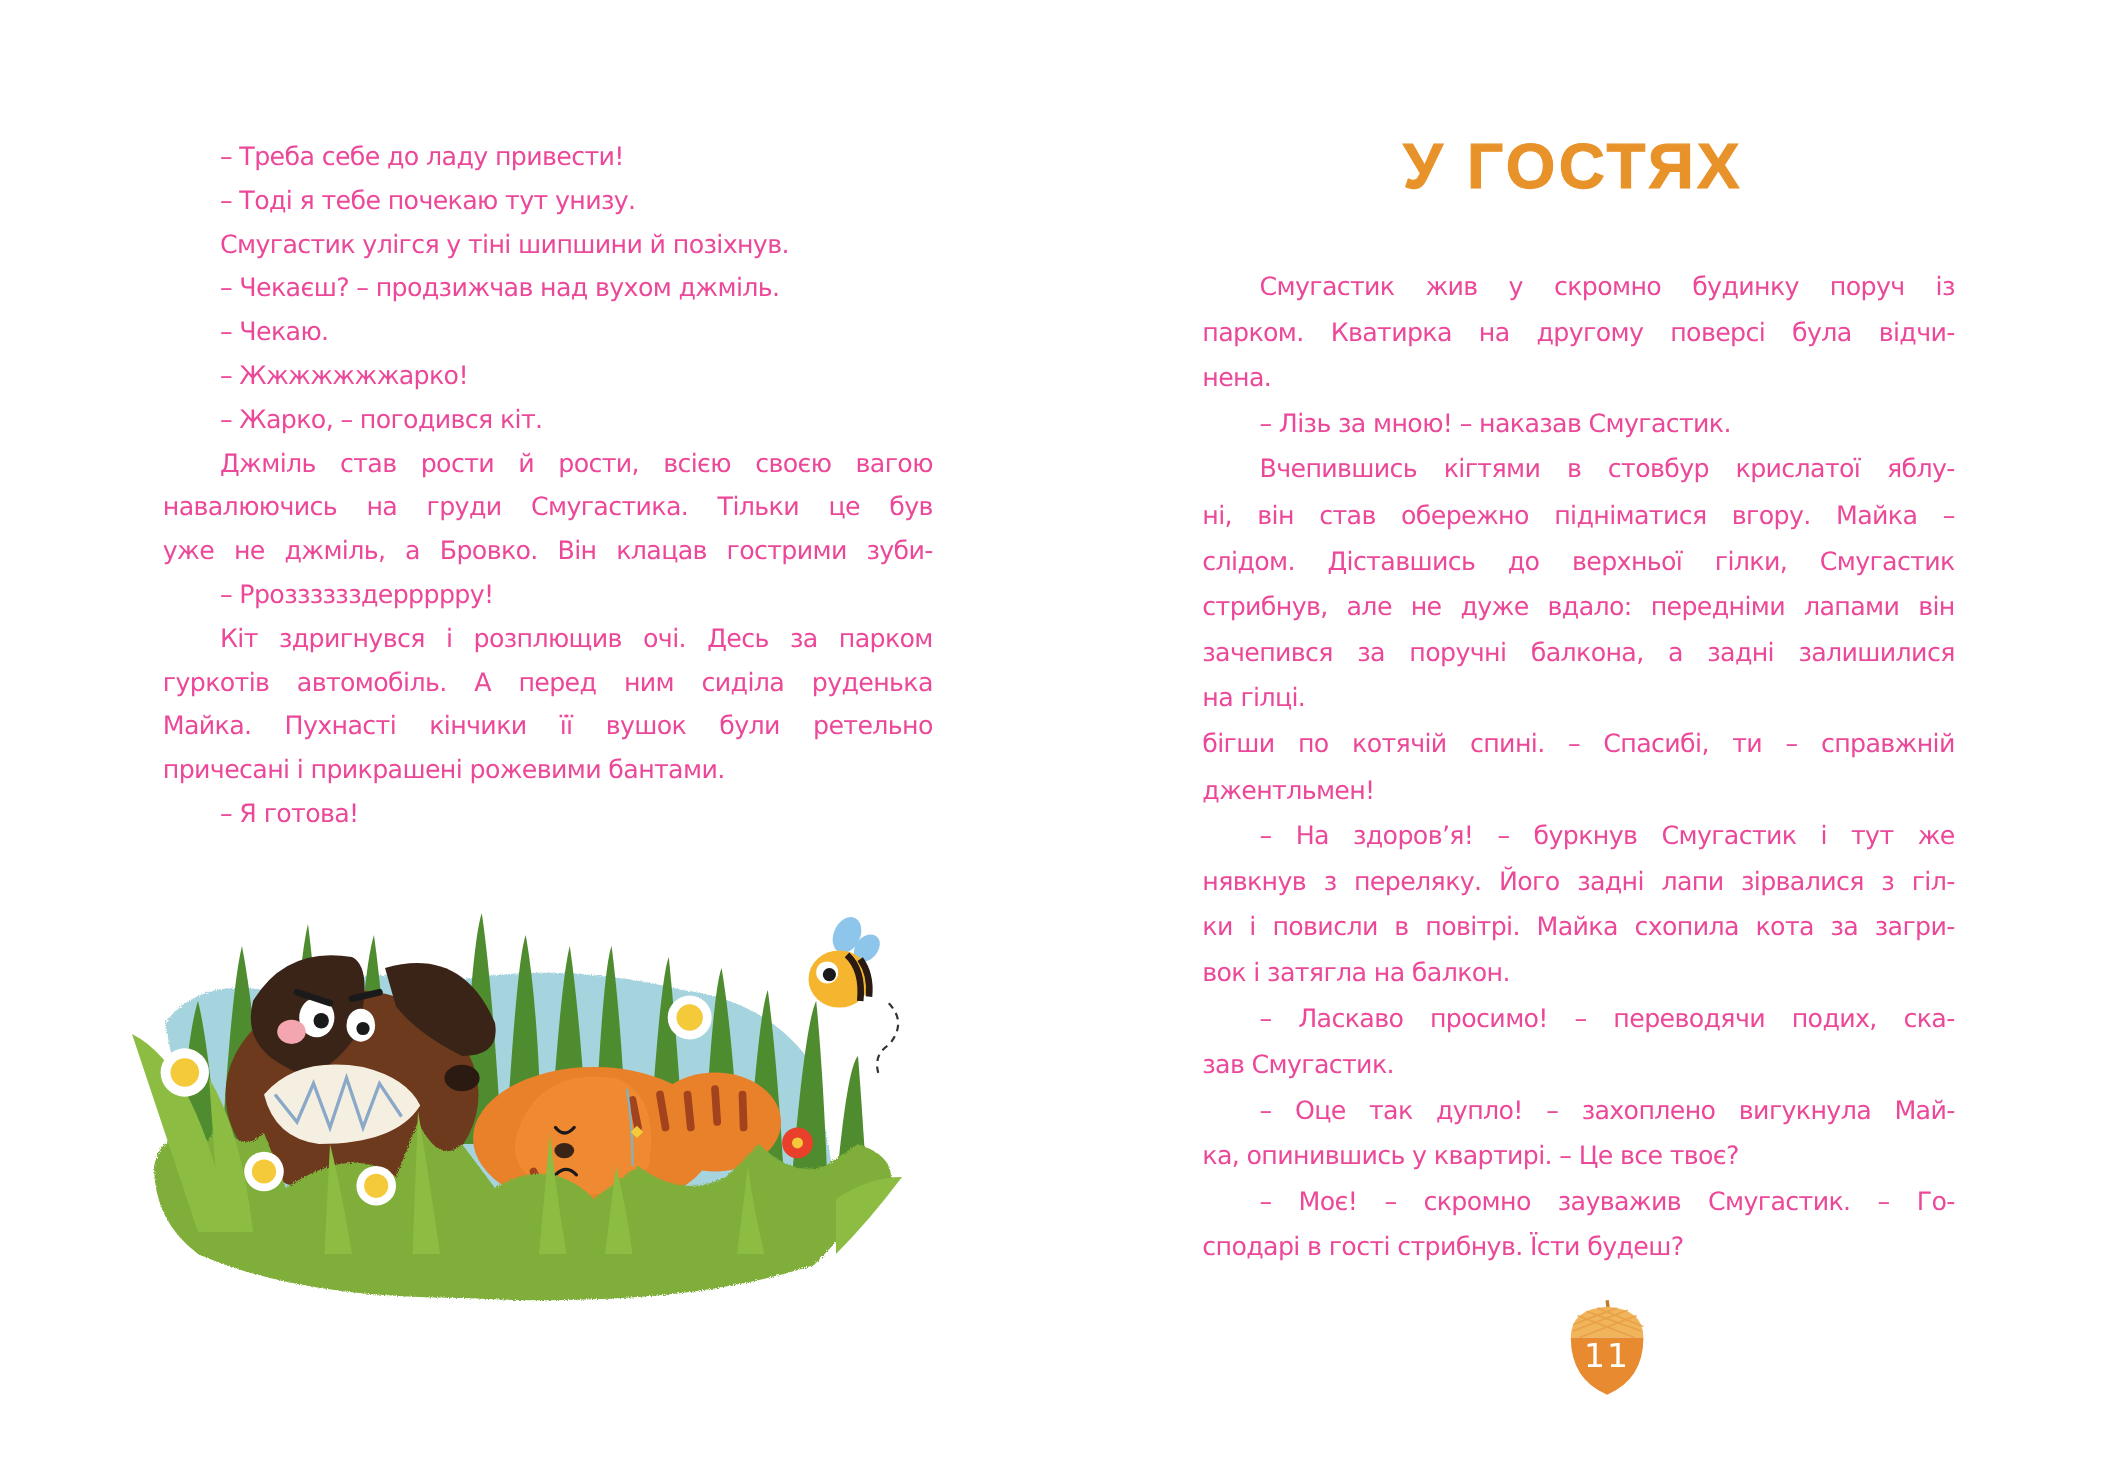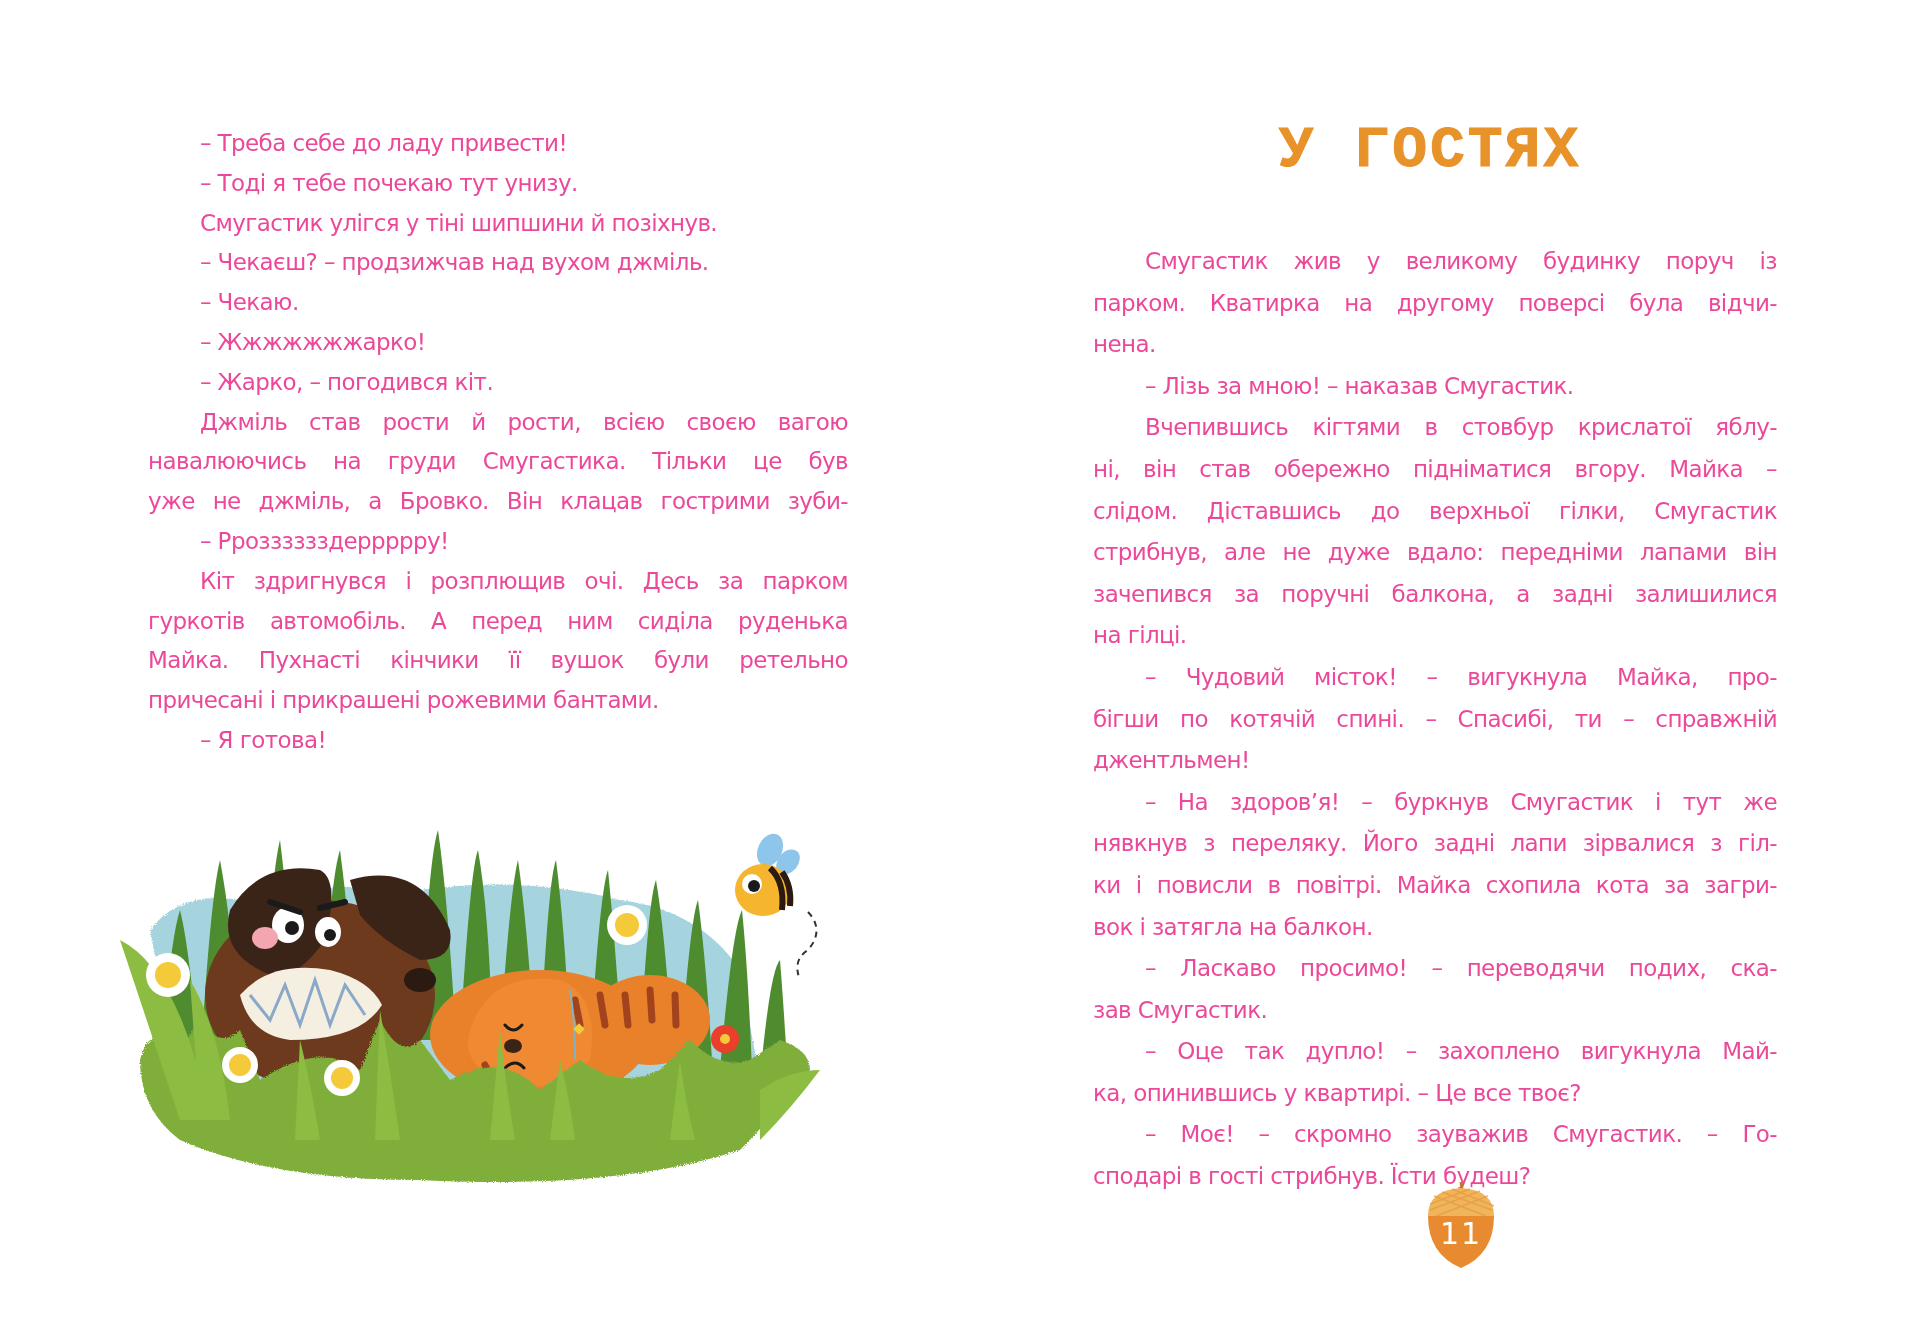--- a/index.html
+++ b/index.html
@@ -10,21 +10,21 @@
 
   .text-block { position: absolute; font-size: 23px; letter-spacing: -0.6px; color: #ec4899; }
   .text-left { left: 148px; top: 124px; width: 700px; }
   .text-right { left: 1093px; top: 241px; width: 684px; }
   .line { white-space: nowrap; display: block; }
   .text-left .line { height: 39.8px; line-height: 39.8px; }
   .text-right .line { height: 41.6px; line-height: 41.6px; }
   .line.indent { padding-left: 52px; }
   .line.justify { text-align: justify; text-align-last: justify; white-space: normal; }
 
-  .chapter-title { position: absolute; left: 1230px; top: 118px; width: 400px; text-align: center; font-family: Liberation Mono, monospace; font-weight: bold; font-size: 58px; color: #e8922a; letter-spacing: 3px; text-transform: uppercase; -webkit-text-stroke: 1px #e8922a; }
+  .chapter-title { position: absolute; left: 1230px; top: 118px; width: 400px; text-align: center; font-family: Liberation Sans, sans-serif; font-weight: bold; font-size: 58px; color: #e8922a; letter-spacing: 3px; text-transform: uppercase; -webkit-text-stroke: 1px #e8922a; }
 
   .illustration { position: absolute; left: 120px; top: 820px; width: 720px; height: 400px; }
 
   .page-number { position: absolute; left: 1422px; top: 1180px; width: 78px; height: 92px; }
   .page-number-label { position: absolute; left: 0; top: 36px; width: 78px; text-align: center; color: #ffffff; font-family: "DejaVu Sans", sans-serif; font-size: 30px; letter-spacing: 2px; }
 </style>
 </head>
 <body>
 
 <div class="page page-left"></div>
@@ -160,31 +160,30 @@
       <g transform="translate(605 219)">
           <circle r="14" fill="#e8402a"></circle>
           <circle r="5" fill="#f4c93a"></circle>
         </g>
     </g>
   </svg>
 </div>
 
 <div class="chapter-title">У гостях</div>
 <div class="text-block text-right" id="right-text">
-    <span class="line indent justify">Смугастик жив у великому будинку поруч із</span>
+    <span class="line indent justify">Смугастик жив у скромно будинку поруч із</span>
     <span class="line justify">парком. Кватирка на другому поверсі була відчи-</span>
     <span class="line">нена.</span>
     <span class="line indent">– Лізь за мною! – наказав Смугастик.</span>
     <span class="line indent justify">Вчепившись кігтями в стовбур крислатої яблу-</span>
     <span class="line justify">ні, він став обережно підніматися вгору. Майка –</span>
     <span class="line justify">слідом. Діставшись до верхньої гілки, Смугастик</span>
     <span class="line justify">стрибнув, але не дуже вдало: передніми лапами він</span>
     <span class="line justify">зачепився за поручні балкона, а задні залишилися</span>
     <span class="line">на гілці.</span>
-    <span class="line indent justify">– Чудовий місток! – вигукнула Майка, про-</span>
     <span class="line justify">бігши по котячій спині. – Спасибі, ти – справжній</span>
     <span class="line">джентльмен!</span>
     <span class="line indent justify">– На здоров’я! – буркнув Смугастик і тут же</span>
     <span class="line justify">нявкнув з переляку. Його задні лапи зірвалися з гіл-</span>
     <span class="line justify">ки і повисли в повітрі. Майка схопила кота за загри-</span>
     <span class="line">вок і затягла на балкон.</span>
     <span class="line indent justify">– Ласкаво просимо! – переводячи подих, ска-</span>
     <span class="line">зав Смугастик.</span>
     <span class="line indent justify">– Оце так дупло! – захоплено вигукнула Май-</span>
     <span class="line">ка, опинившись у квартирі. – Це все твоє?</span>

